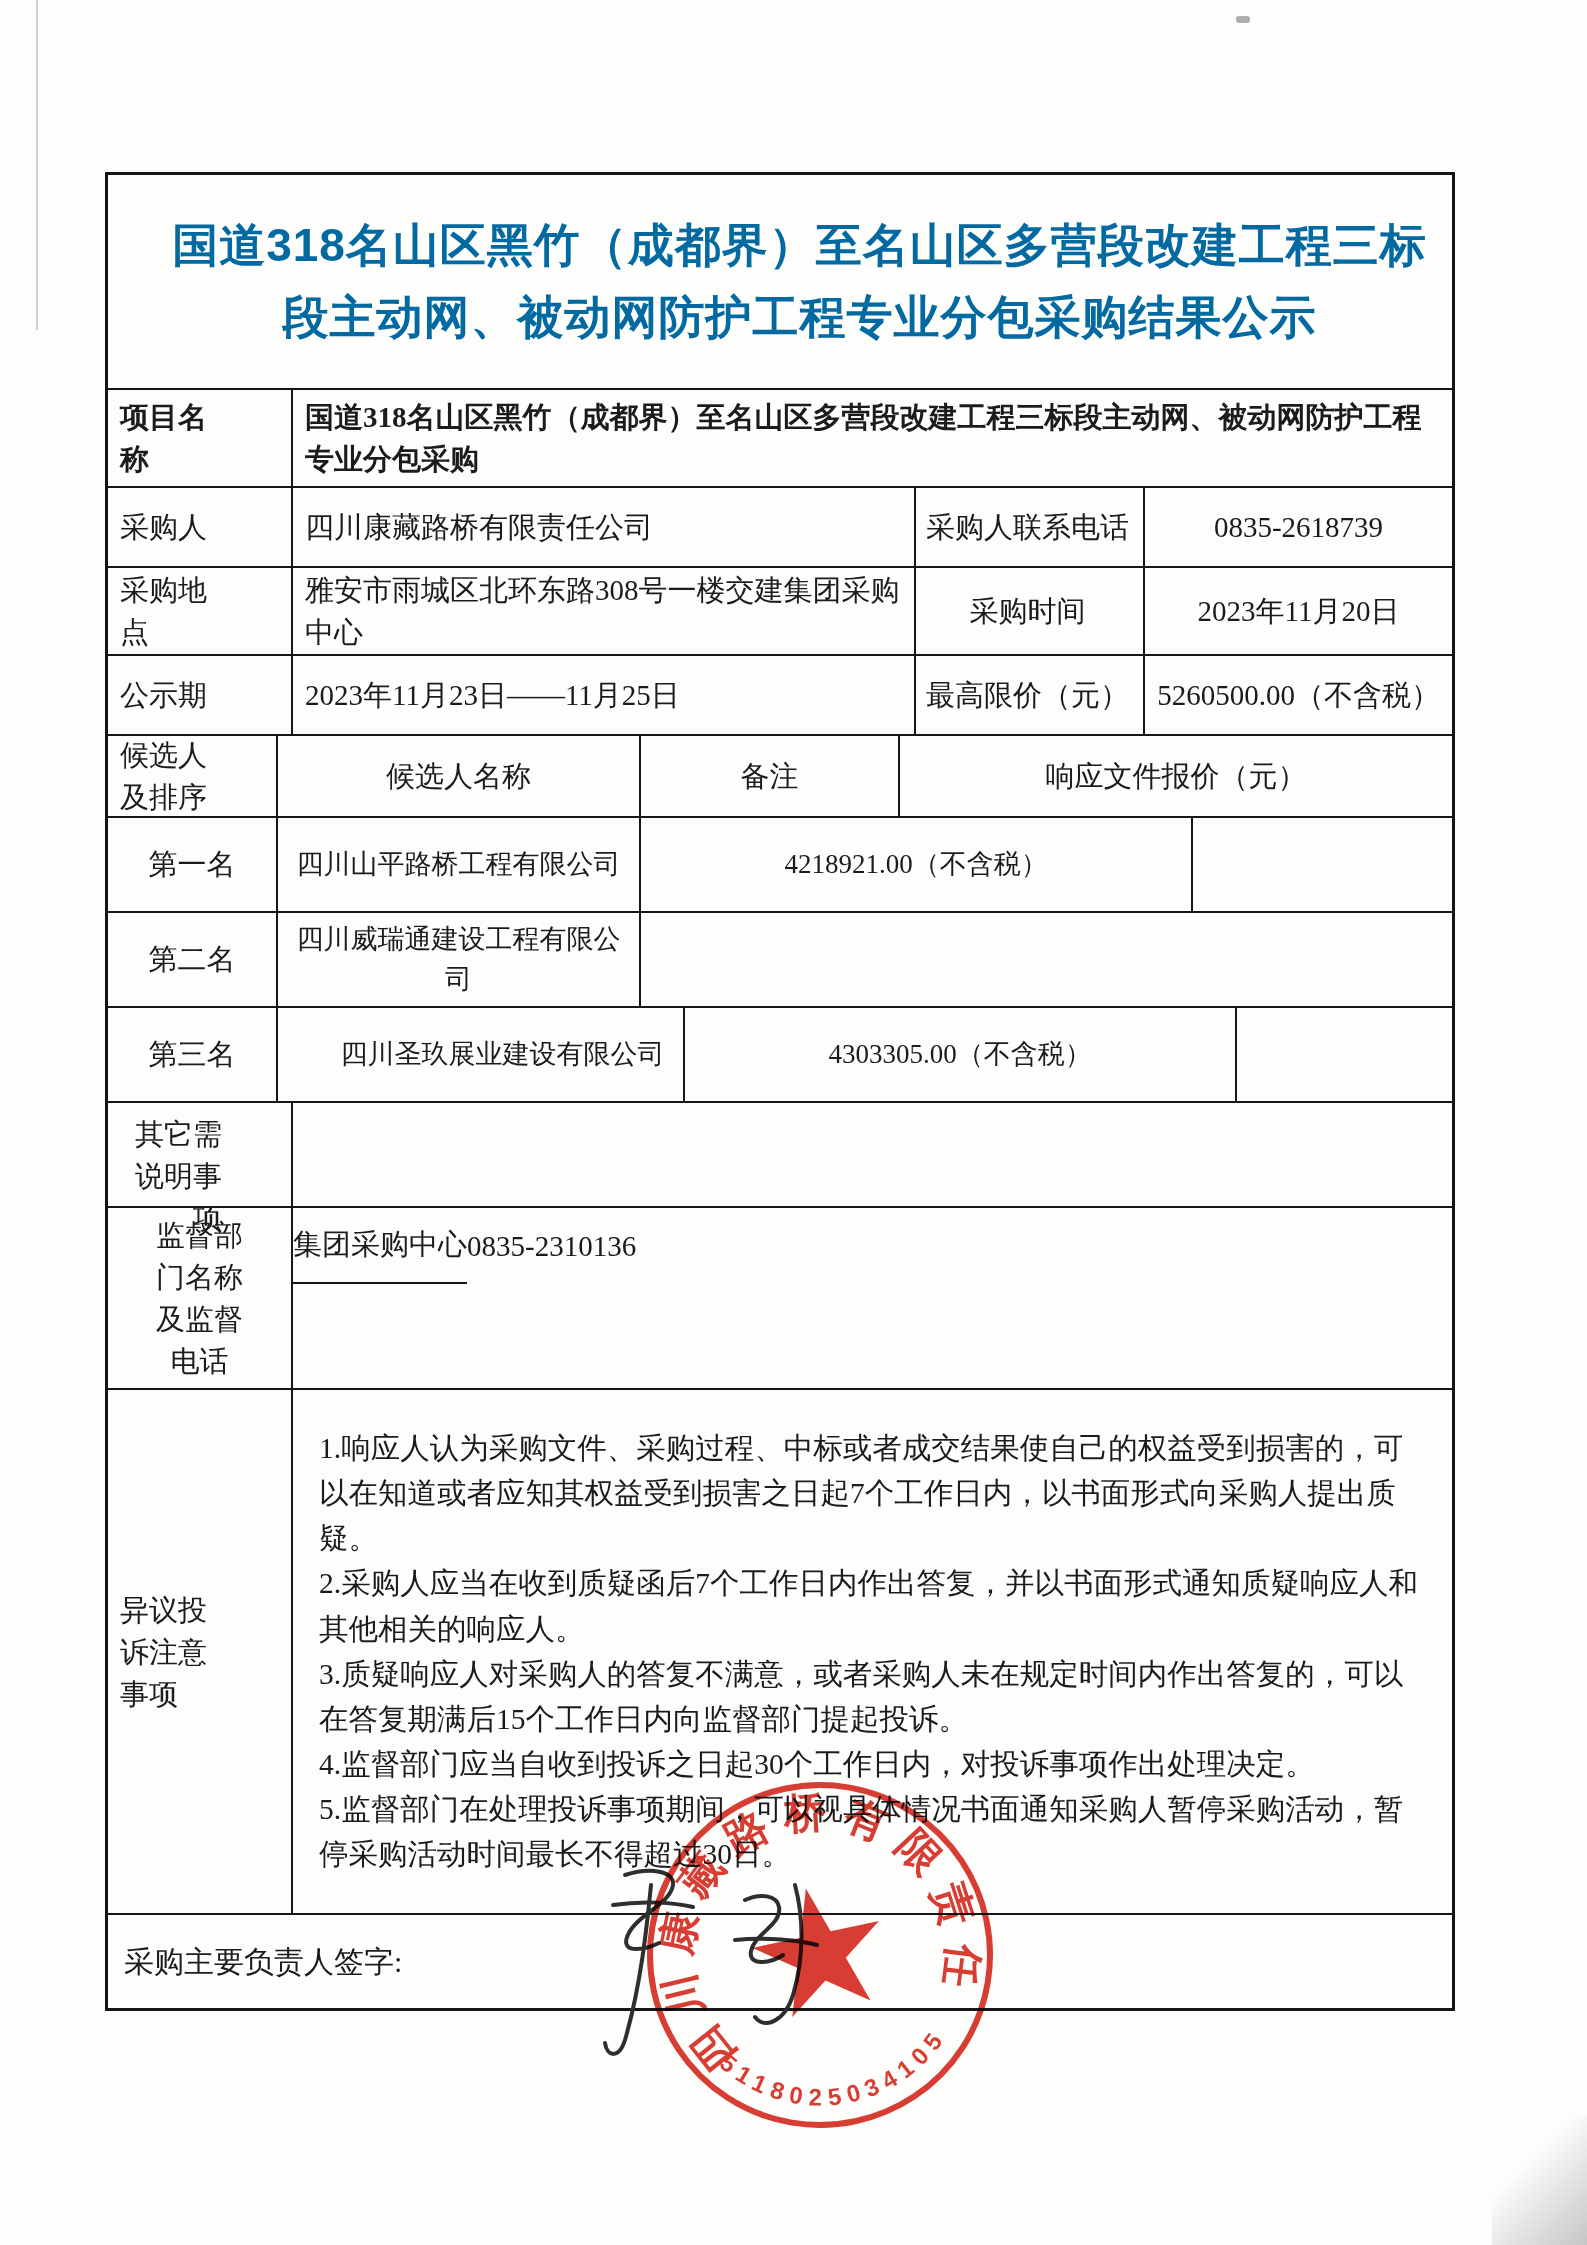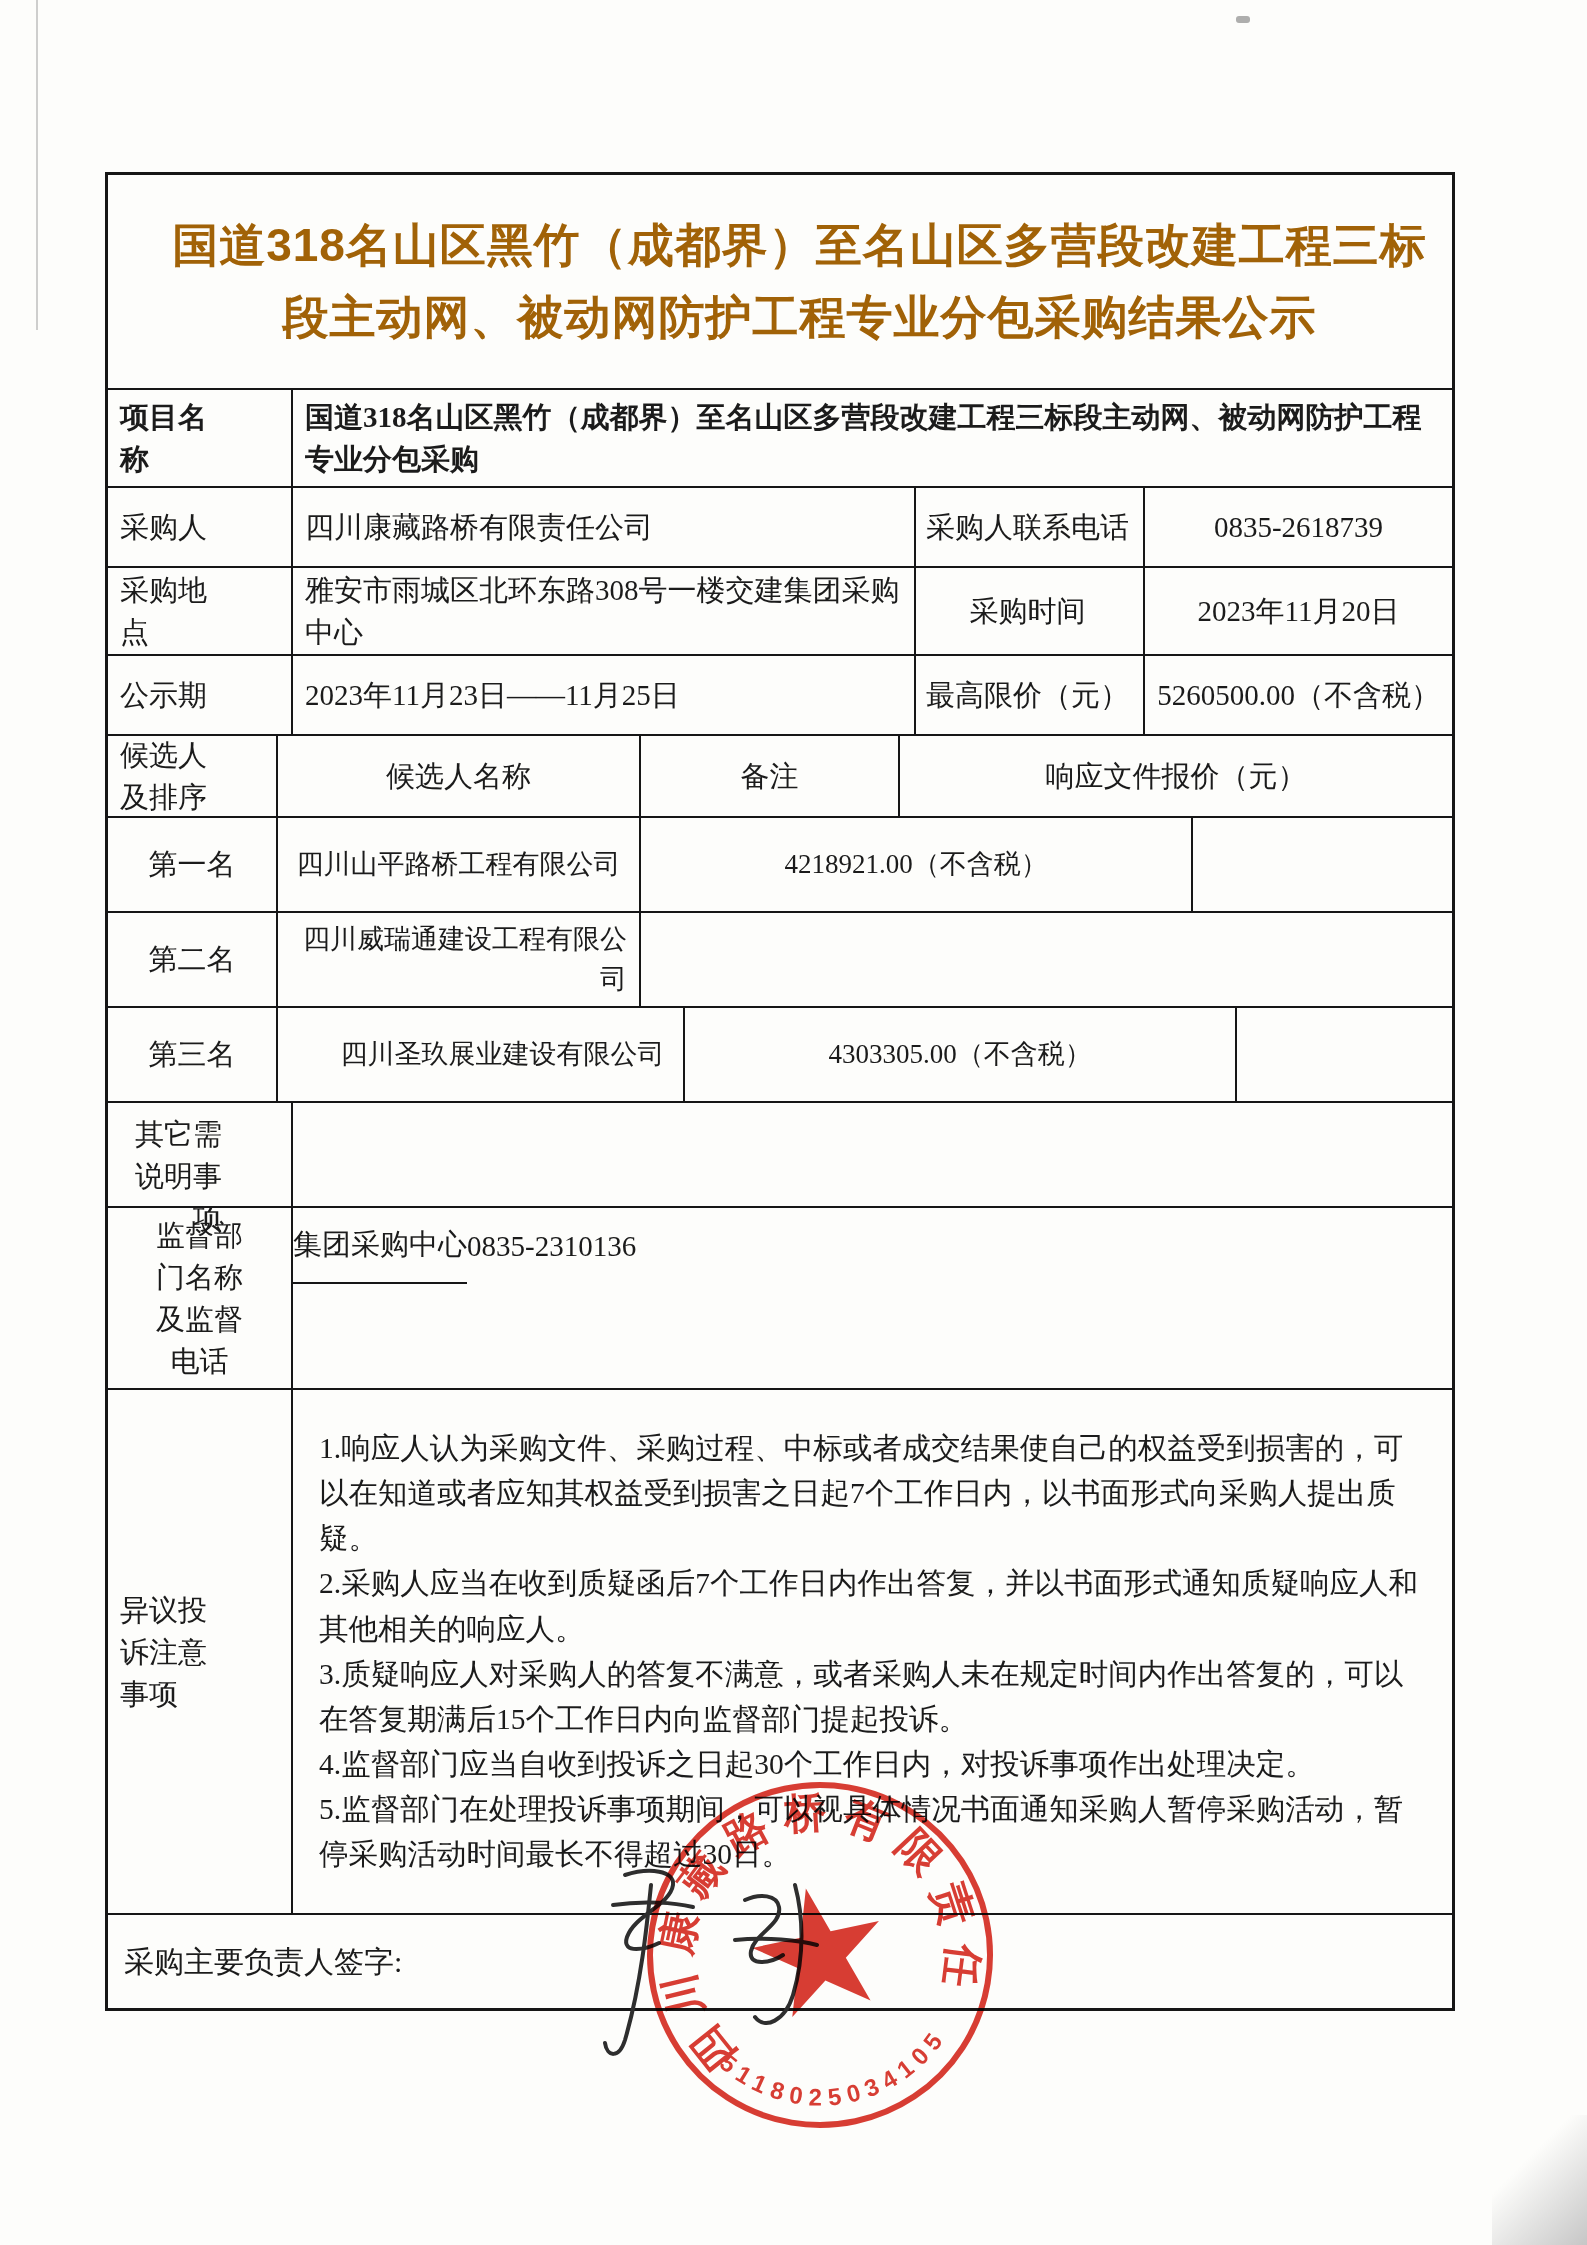--- a/index.html
+++ b/index.html
@@ -33,38 +33,38 @@
   .c:last-child{border-right:none;}
   .grow{flex:1 1 auto;}
   .center{justify-content:center;text-align:center;}
   .top{align-items:flex-start;padding-top:10px;}
   .label-cell{width:185px;flex:0 0 185px;}
   .label-wrap{display:inline-block;width:102px;}
   
   .title-row{height:215px;display:flex;align-items:center;justify-content:center;}
   .title-block{
     text-align:center;font-family:"Liberation Sans", sans-serif;
-    font-weight:bold;font-size:46px;line-height:1.55;color:#a16207;
+    font-weight:bold;font-size:46px;line-height:1.55;color:#0369a1;
     letter-spacing:1px;
     margin-left:39px;
   }
   
   .h-project{height:98px;font-weight:bold;}
   .h-purchaser{height:80px;}
   .h-location{height:88px;}
   .h-period{height:80px;}
   .h-chead{height:82px;}
   .h-cand{height:95px;}
   .h-other{height:105px;text-align:right;}
   .h-obj{height:525px;}
   .h-sign{height:93px;}
   .w-value{width:623px;flex:0 0 623px;}
   .w-sublabel{width:229px;flex:0 0 229px;padding-left:8px;}
   .w-rank{width:170px;flex:0 0 170px;}
-  .w-name{width:363px;flex:0 0 363px;text-align:right;}
+  .w-name{width:363px;flex:0 0 363px;}
   .w-price{width:552px;flex:0 0 552px;}
   
   .sup-stack{display:flex;flex-direction:row;flex:1 1 auto;}
   .sup-sub{display:flex;align-items:center;justify-content:center;
     font-size:29px;box-sizing:border-box;text-align:center;}
   .sup-sub-1{height:76px;border-bottom:2.5px solid #161616;}
   .sup-sub-2{height:77px;}
   
   .obj-text{font-size:29.5px;line-height:1.53;padding:10px 18px 10px 14px;}
   .obj-text div{margin:0;}

